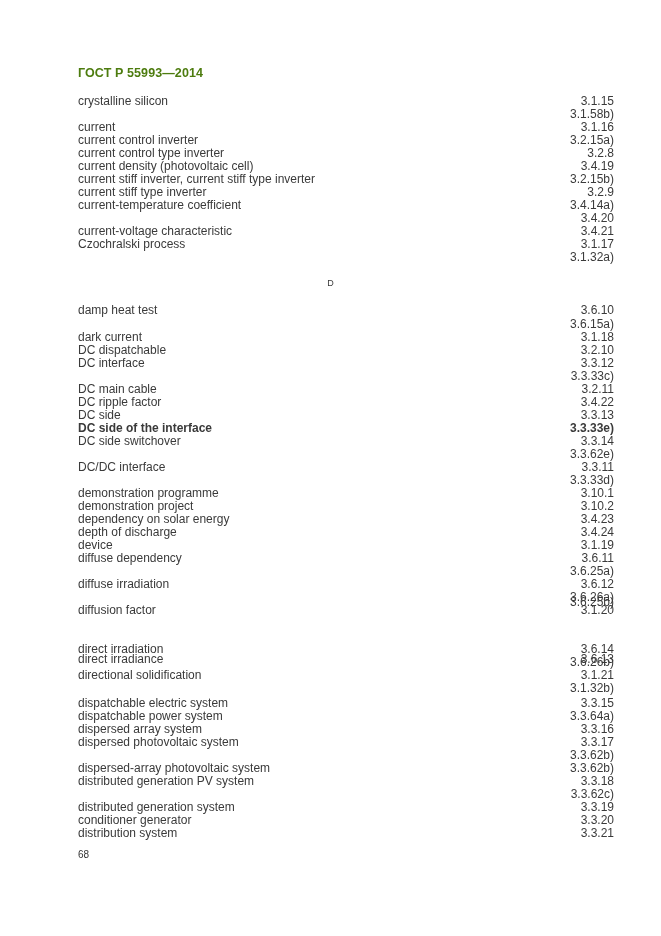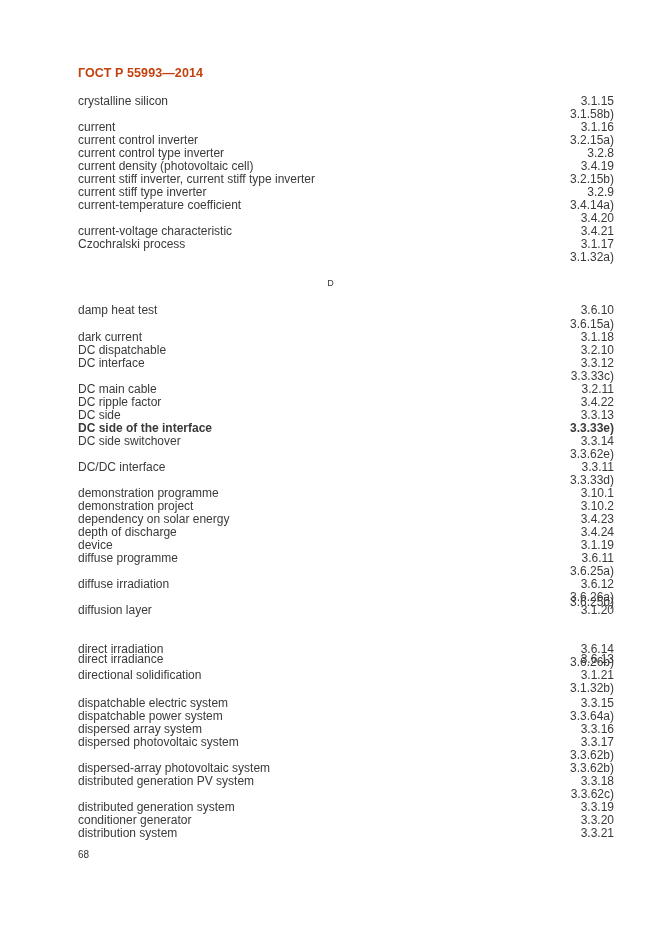--- a/index.html
+++ b/index.html
@@ -1,18 +1,18 @@
 <!DOCTYPE html>
 <html><head>
 <meta charset="utf-8">
 <style>
   html, body { margin:0; padding:0; background:#ffffff; }
   body { width:661px; height:936px; position:relative; overflow:hidden;
          font-family:"Liberation Sans", sans-serif; color:#3a3a3a; }
-  .header { position:absolute; left:78px; top:66px; font-size:12.5px; font-weight:bold; color:#c2410c; letter-spacing:0.1px; }
+  .header { position:absolute; left:78px; top:66px; font-size:12.5px; font-weight:bold; color:#4d7c0f; letter-spacing:0.1px; }
   .line { position:absolute; left:78px; width:536px; height:13px; font-size:12px; line-height:13px; }
   .term { position:absolute; left:0; top:0; white-space:nowrap; }
   .ref { position:absolute; right:0; top:0; white-space:nowrap; text-align:right; }
   .letter { position:absolute; left:0; width:661px; text-align:center; font-size:9px; }
   .pagenum { position:absolute; left:78px; top:849px; font-size:10px; color:#333; }
 </style>
 </head>
 <body>
 
 <div class="header">ГОСТ Р 55993—2014</div>
@@ -145,37 +145,37 @@
     </div>
     <div class="line" style="top: 526px;">
       <span class="term">depth of discharge</span>
       <span class="ref">3.4.24</span>
     </div>
     <div class="line" style="top: 539px;">
       <span class="term">device</span>
       <span class="ref">3.1.19</span>
     </div>
     <div class="line" style="top: 552px;">
-      <span class="term">diffuse programme</span>
+      <span class="term">diffuse dependency</span>
       <span class="ref">3.6.11</span>
     </div>
     <div class="line" style="top: 565px;">
       <span class="term"></span>
       <span class="ref">3.6.25a)</span>
     </div>
     <div class="line" style="top: 578px;">
       <span class="term">diffuse irradiation</span>
       <span class="ref">3.6.12</span>
     </div>
     <div class="line" style="top: 591px;">
       <span class="term"></span>
       <span class="ref">3.6.26a)</span>
     </div>
     <div class="line" style="top: 604px;">
-      <span class="term">diffusion layer</span>
+      <span class="term">diffusion factor</span>
       <span class="ref">3.1.20</span>
     </div>
     <div class="line" style="top: 653px; text-decoration: underline;">
       <span class="term">direct irradiance</span>
       <span class="ref">3.6.13</span>
     </div>
     <div class="line" style="top: 596px;">
       <span class="term"></span>
       <span class="ref">3.6.25b)</span>
     </div>

